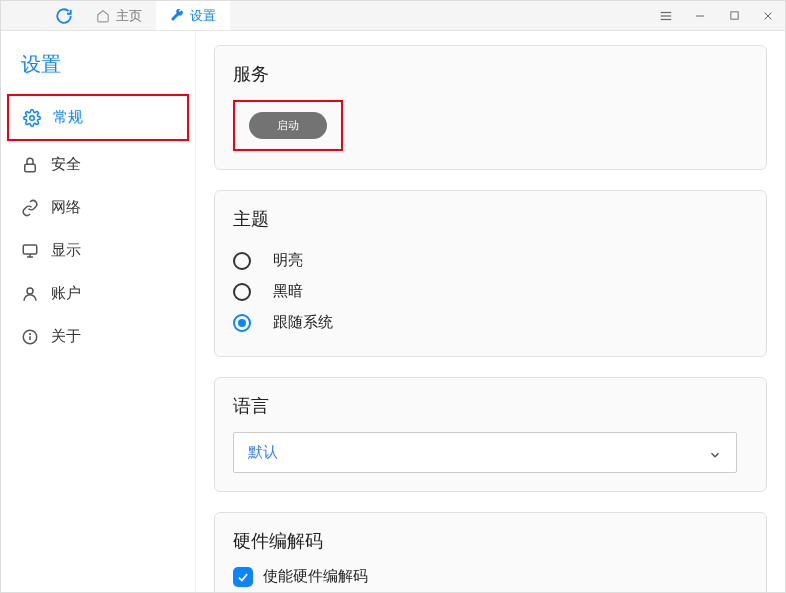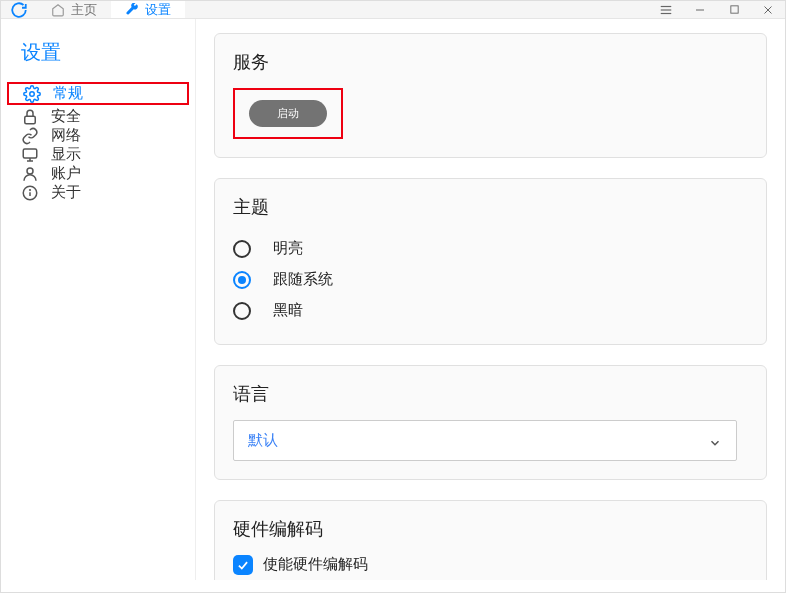--- a/index.html
+++ b/index.html
@@ -1,32 +1,32 @@
 <!DOCTYPE html>
 <html><head>
   <meta charset="utf-8">
   <style>
     * { margin: 0; padding: 0; box-sizing: border-box; font-family: "Segoe UI", "Microsoft YaHei", Arial, sans-serif; }
     body { width: 786px; height: 593px; background: #fff; overflow: hidden; border: 1px solid #ddd; }
 
-    .titlebar { height: 18px; display: flex; align-items: stretch; background: #f5f5f5; border-bottom: 1px solid #e5e5e5; }
+    .titlebar { height: 30px; display: flex; align-items: stretch; background: #f5f5f5; border-bottom: 1px solid #e5e5e5; padding-left: 45px; }
     .titlebar .logo-wrap { width: 36px; display: flex; align-items: center; justify-content: center; }
     .titlebar .tab { display: flex; align-items: center; gap: 6px; padding: 0 14px; font-size: 13px; color: #333; cursor: pointer; }
     .titlebar .tab.home { color: #777; }
     .titlebar .tab.active { background: #fff; color: #0a84ff; }
     .titlebar .tab.active svg { color: #0a84ff; }
     .titlebar .tab.home svg { color: #999; }
     .titlebar .spacer { flex: 1; }
     .win-controls { display: flex; align-items: center; }
     .win-controls .ctl { width: 34px; height: 30px; display: flex; align-items: center; justify-content: center; color: #666; cursor: pointer; }
 
     .layout { display: flex; height: calc(100% - 30px); }
     .sidebar { width: 195px; border-right: 1px solid #eee; padding-top: 14px; }
     .sidebar-title { font-size: 20px; color: #0a84ff; padding: 6px 20px 16px 20px; font-weight: 500; }
-    .sidebar-item { display: flex; align-items: center; gap: 12px; padding: 0 20px; font-size: 15px; color: #333; cursor: pointer; }
+    .sidebar-item { display: flex; align-items: center; gap: 12px; padding: 12px 20px; font-size: 15px; color: #333; cursor: pointer; }
     .sidebar-item svg { color: #555; flex-shrink: 0; }
     .sidebar-item.active { color: #0a84ff; }
     .sidebar-item.active svg { color: #0a84ff; }
     .highlight-box { border: 2px solid #e01; margin: 0 6px 2px 6px; }
     .highlight-box .sidebar-item { padding-left: 14px; }
 
     .main { flex: 1; padding: 14px 18px; overflow-y: auto; }
     .card { border: 1px solid #e0e0e0; border-radius: 6px; padding: 16px 29px 18px 18px; margin-bottom: 20px; background: #fafafa; }
     .card-title { font-size: 18px; color: #222; margin-bottom: 14px; font-weight: 500; }
     .highlight-inline { display: inline-block; border: 2px solid #e01; padding: 10px 14px; }
@@ -158,26 +158,26 @@
       </div>
     </div>
 
     <div class="card">
       <div class="card-title">主题</div>
       <div class="radio-row">
         <span class="radio-circle"></span>
         <span>明亮</span>
       </div>
       <div class="radio-row">
+        <span class="radio-circle"></span>
+        <span>黑暗</span>
+      </div>
+      <div class="radio-row">
         <span class="radio-circle sel"></span>
         <span>跟随系统</span>
-      </div>
-      <div class="radio-row">
-        <span class="radio-circle"></span>
-        <span>黑暗</span>
       </div>
     </div>
 
     <div class="card">
       <div class="card-title">语言</div>
       <div class="select">
         <span>默认</span>
         <svg width="14" height="14" viewBox="0 0 24 24" fill="none" stroke="#555" stroke-width="2.5">
             <polyline points="6 9 12 15 18 9"></polyline>
           </svg>

